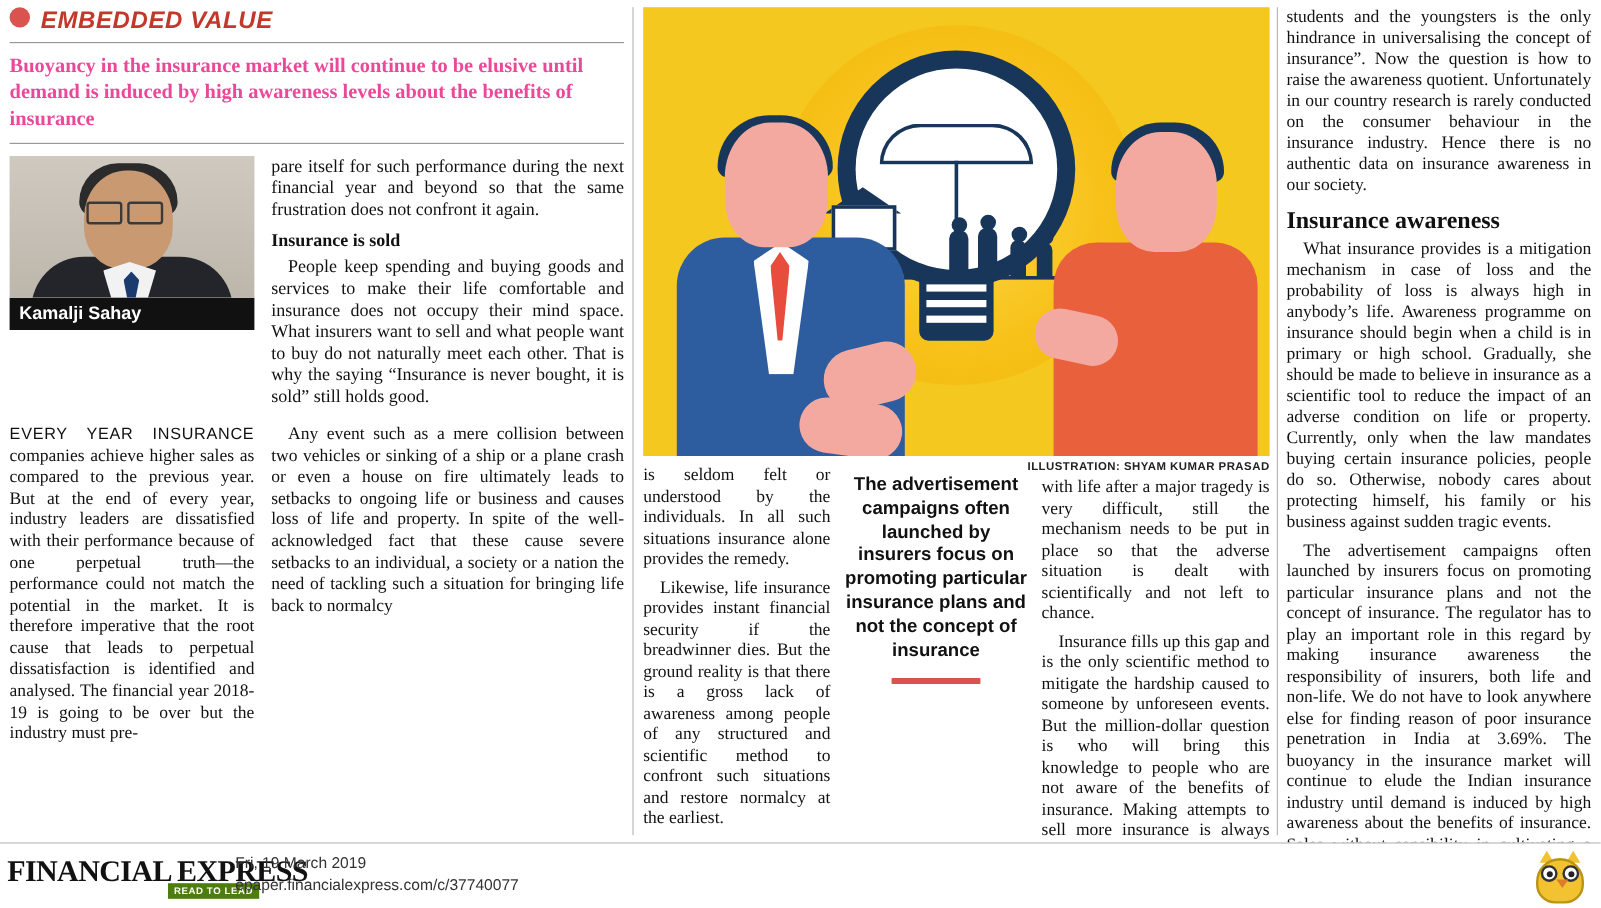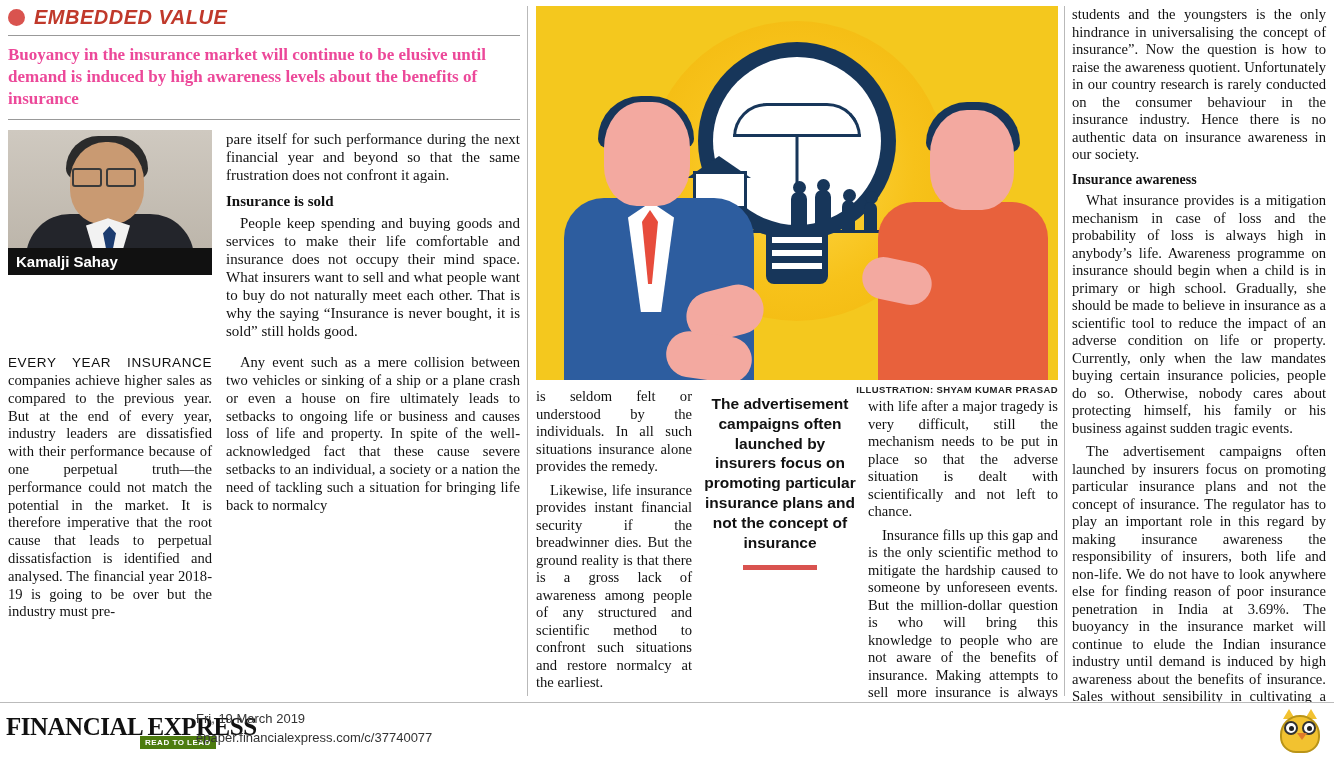--- a/index.html
+++ b/index.html
@@ -11,21 +11,21 @@
     overflow:hidden;
     position:relative;
   }
   .page { position:relative; width:1334px; height:757px; }
 
   
   .col-left {
     position:absolute; left:8px; top:6px; width:512px; height:690px;
   }
   .kicker {
-    display:flex; align-items:center; gap:9px;
+    display:flex; gap:9px;
     margin-bottom:4px;
   }
   .kicker-dot {
     width:17px; height:17px; border-radius:50%;
     background:#d9534f; display:inline-block;
   }
   .kicker-text {
     font-family:"Liberation Sans", sans-serif;
     font-weight:bold; font-style:italic;
     font-size:20px; letter-spacing:0.5px;
@@ -226,21 +226,21 @@
   .col-c2 p { margin:0 0 6px 0; text-indent:14px; }
   .col-c2 p.noindent { text-indent:0; }
 
   
   .col-right {
     position:absolute; left:1072px; top:6px; width:254px; height:690px;
     font-size:14.6px; line-height:1.2; text-align:justify;
   }
   .col-right p { margin:0 0 6px 0; text-indent:14px; }
   .col-right p.noindent { text-indent:0; }
-  .col-right .subhead { font-size:14px; }
+  .col-right .subhead { font-size:20px; }
   .byline-italic {
     text-align:right; font-style:italic; font-weight:bold; font-size:14.5px; line-height:1.25;
     margin-top:8px;
   }
 
   .vrule { position:absolute; top:6px; width:1px; background:#b9b9b9; height:690px; }
   .vrule.v1 { left:527px; }
   .vrule.v2 { left:1064px; }
 
   

